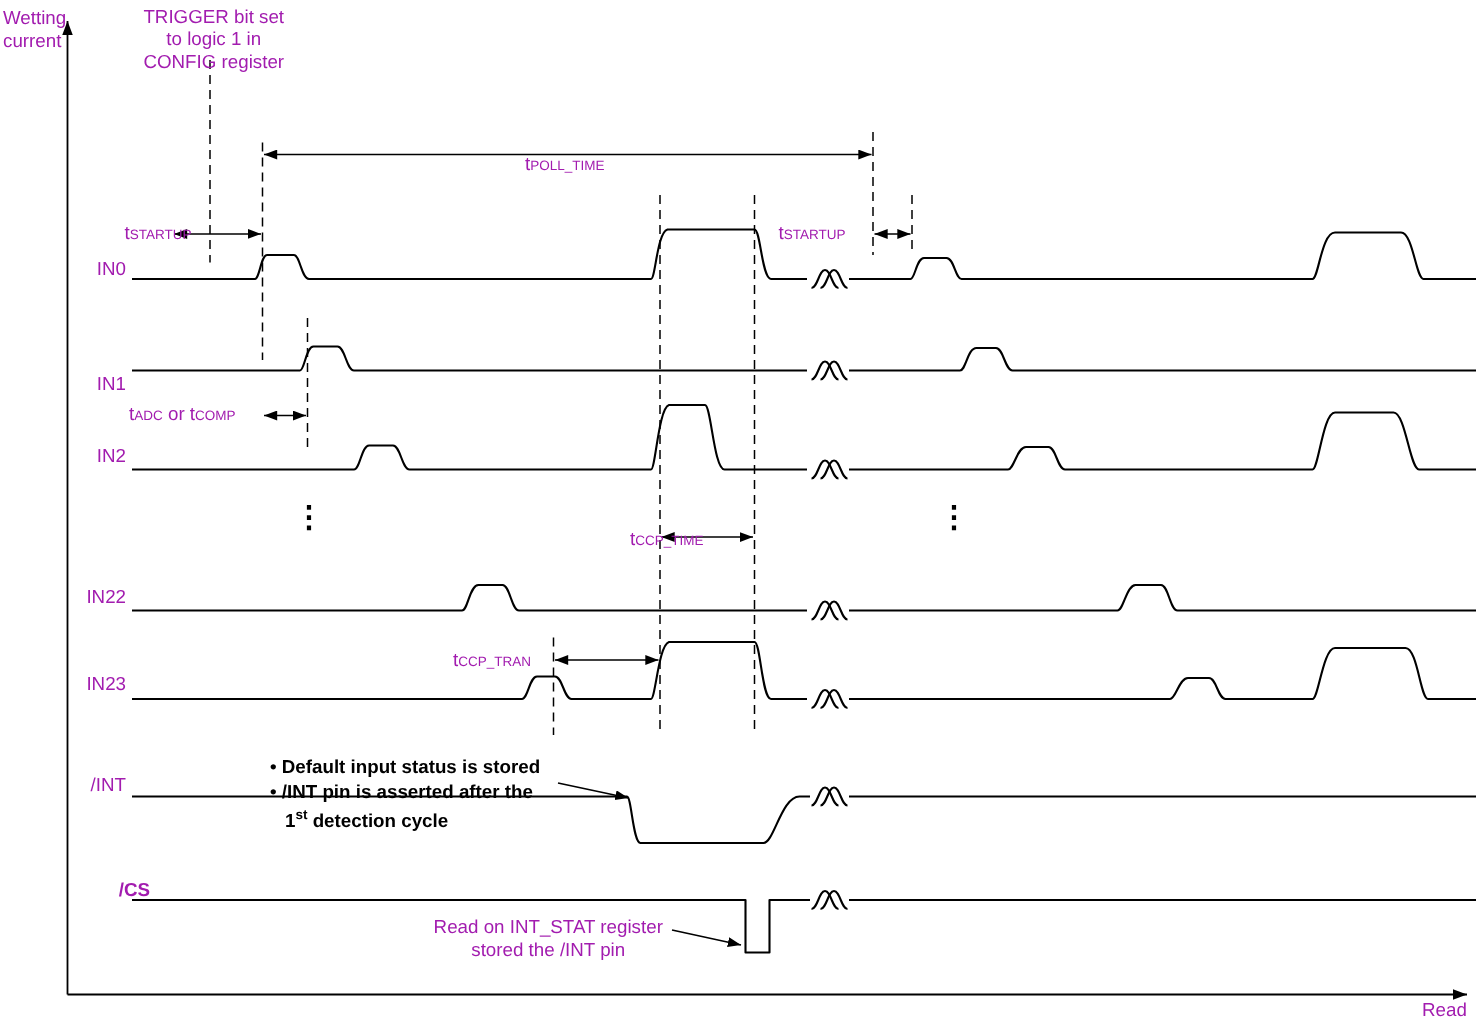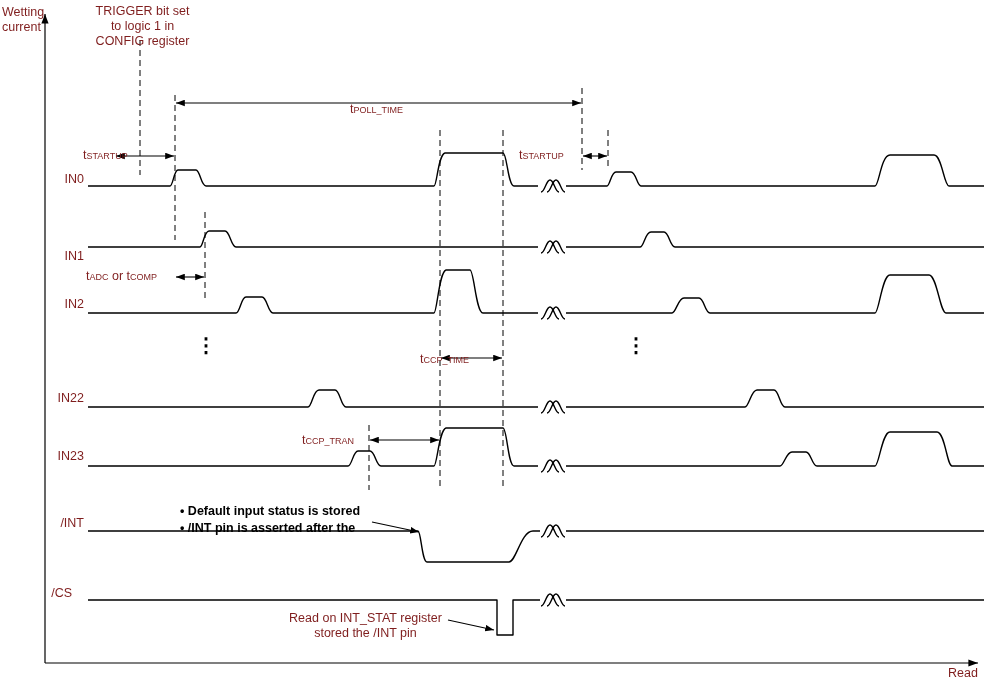--- a/index.html
+++ b/index.html
@@ -20,21 +20,21 @@
   svg#diagram {
     position: absolute;
     left: 0;
     top: 0;
     width: 988px;
     height: 681px;
   }
   .lbl {
     position: absolute;
     font-size: 12.5px;
-    color: #7f1d1d;
+    color: #a21caf;
     white-space: pre;
     line-height: 1.25;
   }
   .lbl.center { text-align: center; }
   .lbl.right { text-align: right; }
   .sub { font-size: 9px; }
   .sup { font-size: 9px; vertical-align: super; }
   .bullets {
     position: absolute;
     font-size: 12.5px;
@@ -189,26 +189,27 @@
   <div class="lbl" style="left:375px; top:352px;margin-left:45px;"><span>t</span><span class="sub">CCP_TIME</span></div>
 
   <div class="lbl" style="left:302px; top:433px;"><span>t</span><span class="sub">CCP_TRAN</span></div>
 
   <div class="lbl right" style="left:20px; top:172px; width:64px;">IN0</div>
   <div class="lbl right" style="left:20px; top:231px; width:64px;margin-top:18px;">IN1</div>
   <div class="lbl right" style="left:20px; top:297px; width:64px;">IN2</div>
   <div class="lbl right" style="left:20px; top:391px; width:64px;">IN22</div>
   <div class="lbl right" style="left:20px; top:449px; width:64px;">IN23</div>
   <div class="lbl right" style="left:20px; top:516px; width:64px;">/INT</div>
-  <div class="lbl right" style="left:8px; top:586px; width:64px;">/CS</div>
+  <div class="lbl right" style="left:36px; top:586px; width:64px;font-weight:bold;">/CS</div>
 
   <div class="dotcol" style="left:196px; top:340px;">⋮</div>
   <div class="dotcol" style="left:626px; top:340px;">⋮</div>
 
   <div class="bullets" style="left:180px; top:503px; width:250px;">
     <div>• <span>Default input status is stored</span></div>
     <div>• <span>/INT pin is asserted after the</span></div>
+    <div style="padding-left:10px;"><span>1</span><span class="sup">st</span><span> detection cycle</span></div>
   </div>
 
   <div class="lbl center" style="left:283px; top:611px; width:165px;">Read on INT_STAT register</div>
   <div class="lbl center" style="left:283px; top:626px; width:165px;">stored the /INT pin</div>
 
 </div>
 
 </body></html>

